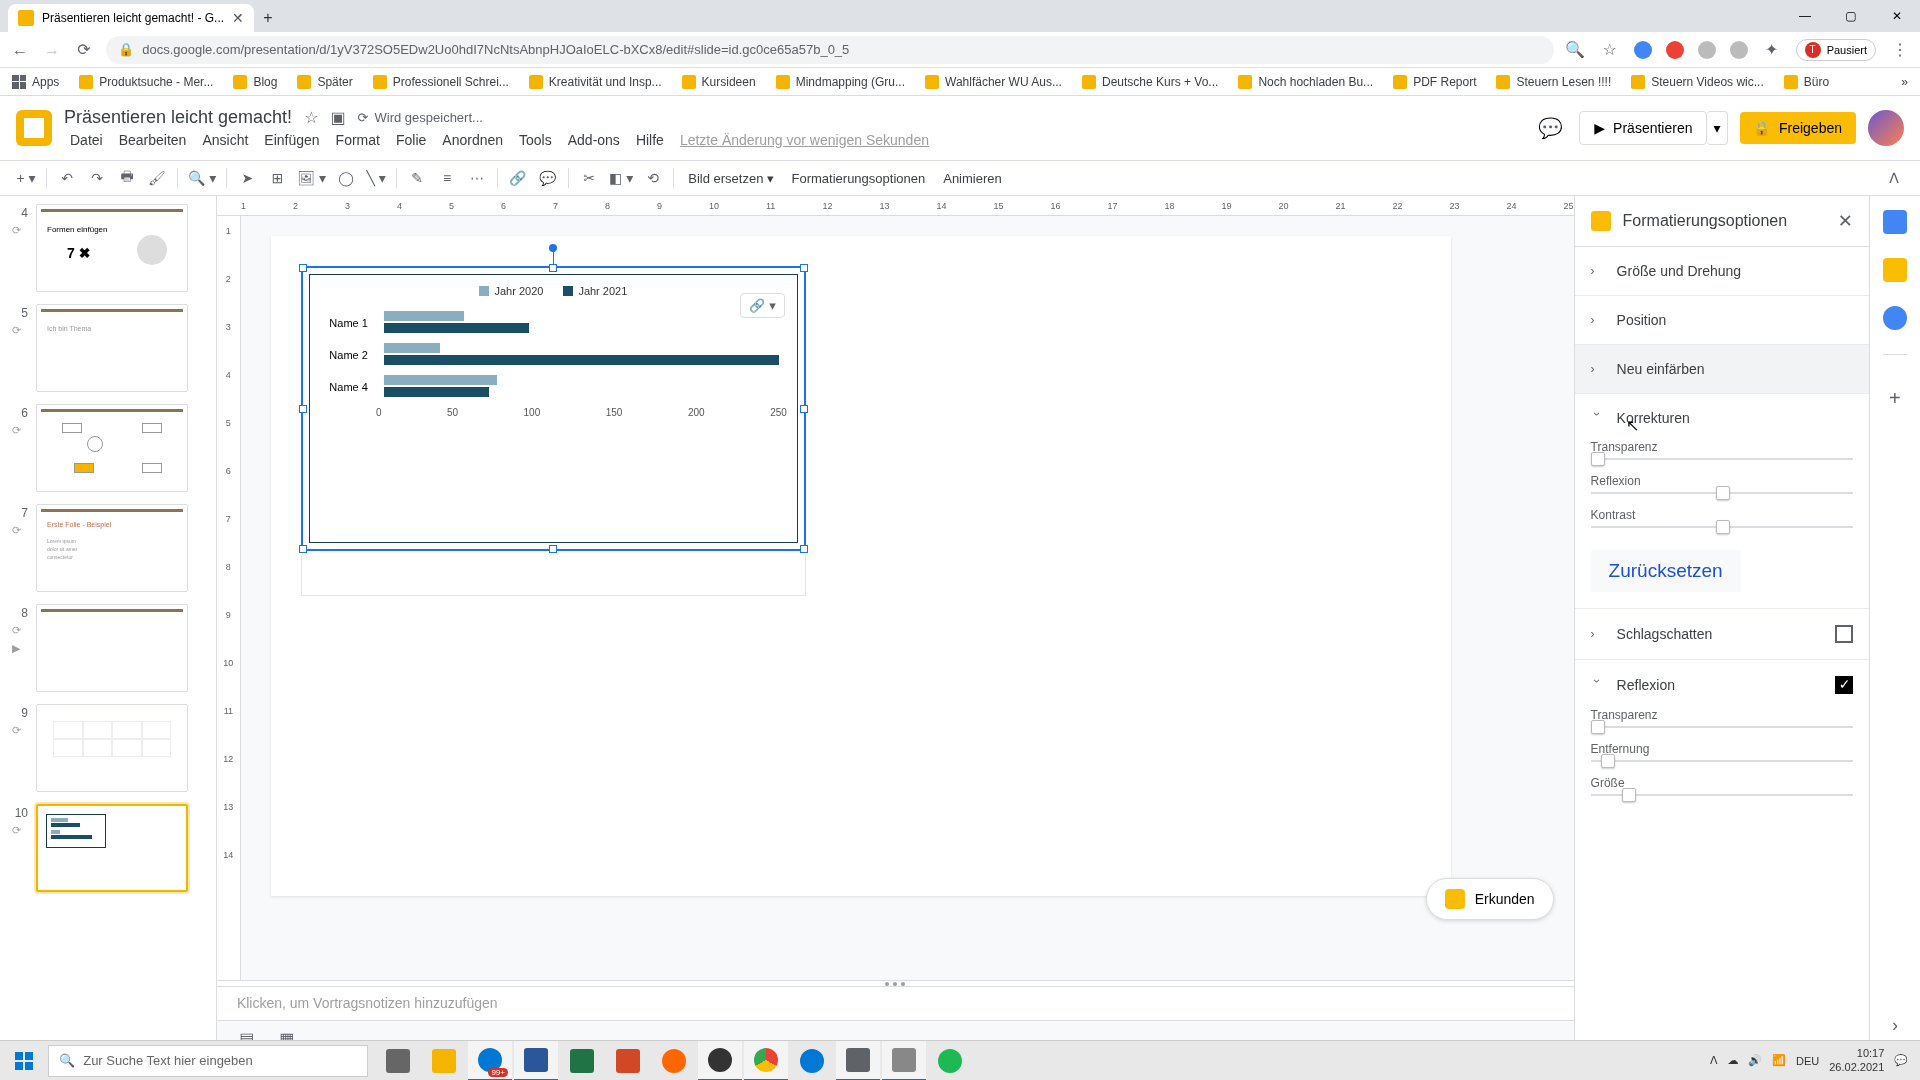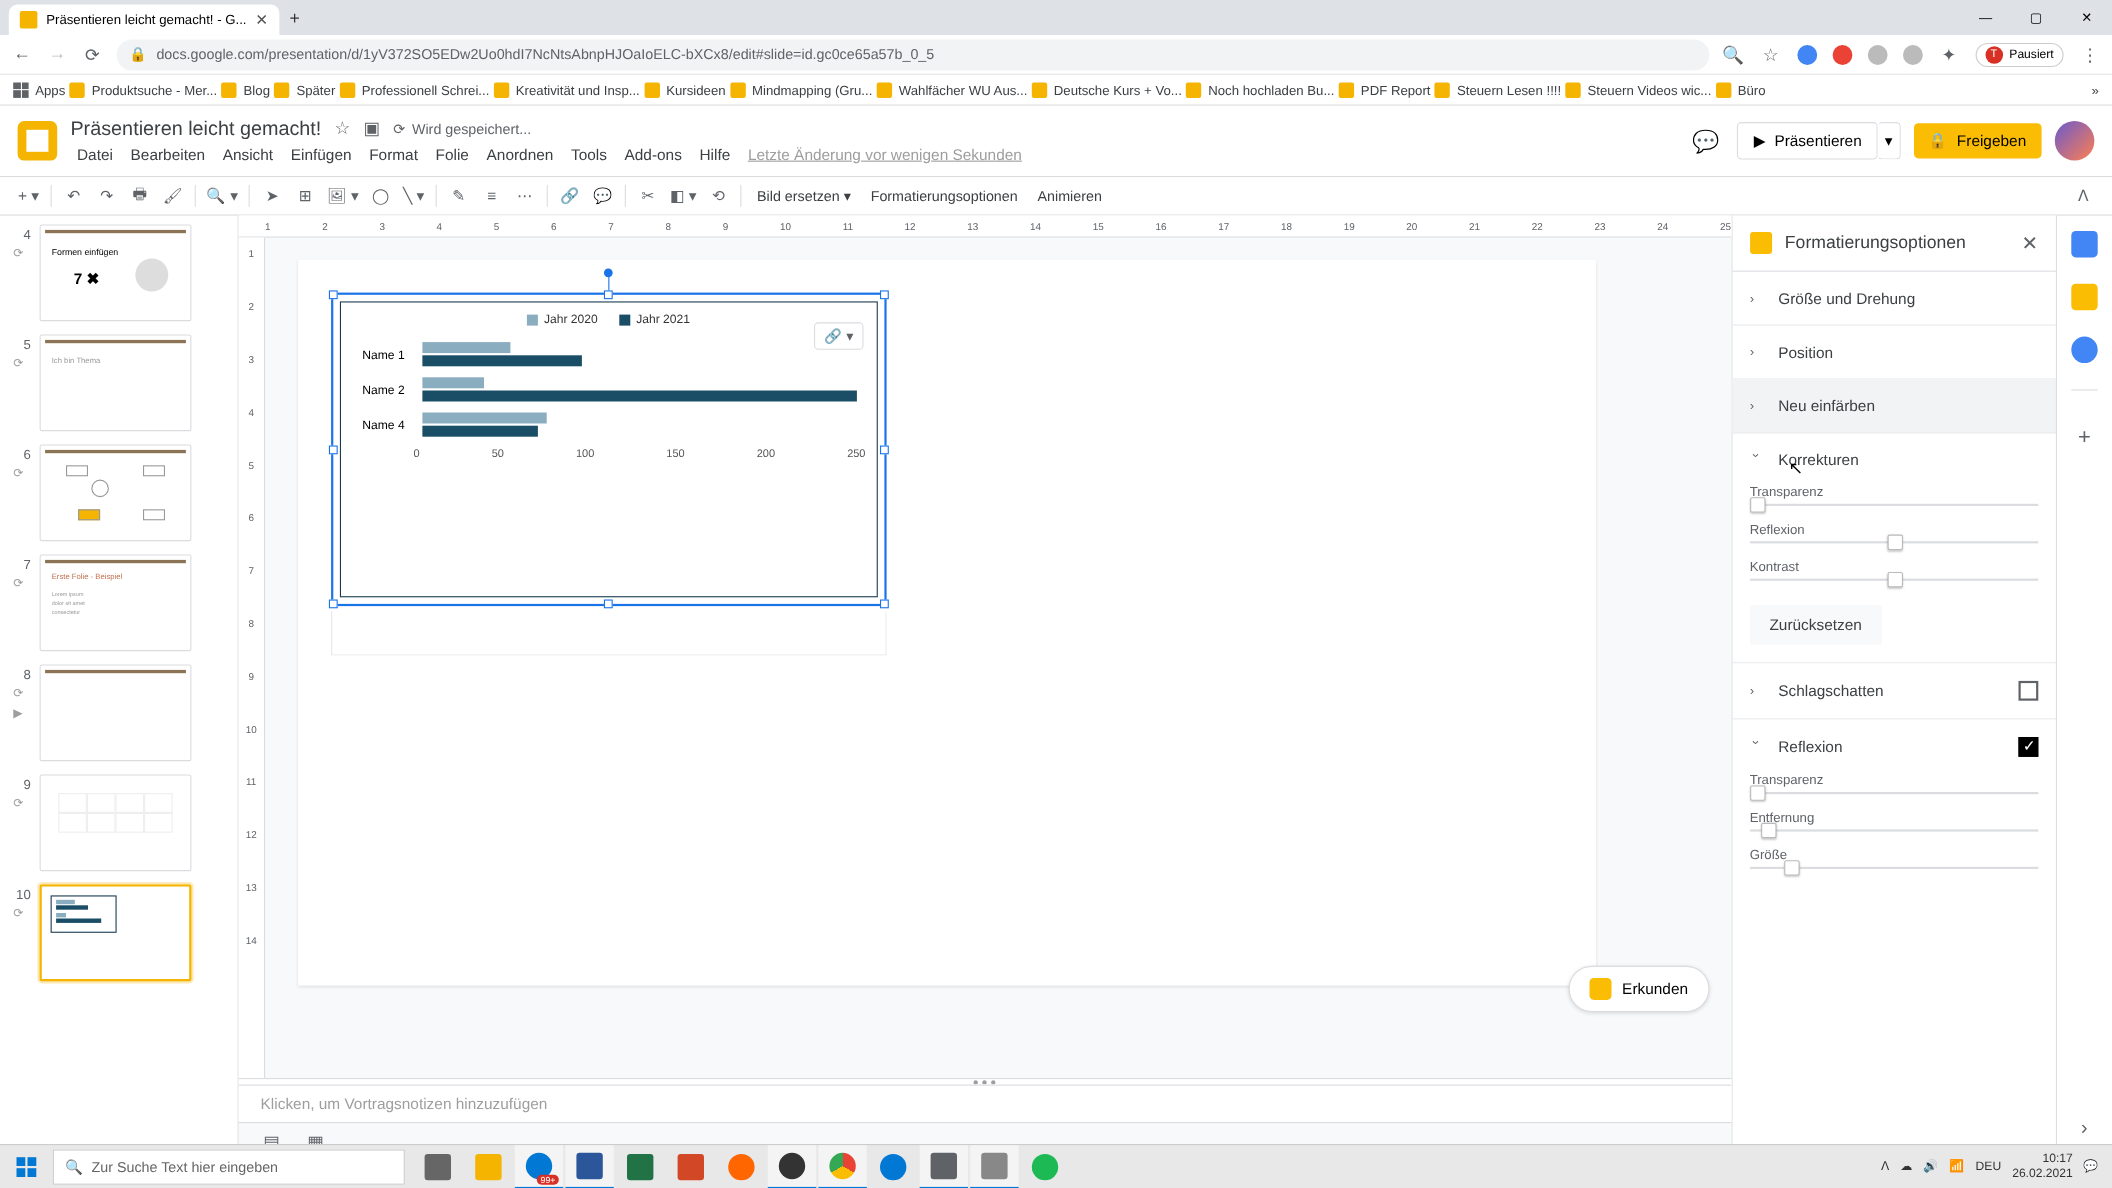--- a/index.html
+++ b/index.html
@@ -15,21 +15,21 @@
 .win-btn { width: 46px; height: 32px; display: flex; align-items: center; justify-content: center; font-size: 12px; }
 
 .addr-bar { height: 36px; background: #fff; display: flex; align-items: center; padding: 0 10px; gap: 12px; border-bottom: 1px solid #e0e0e0; }
 .nav-icon { width: 20px; height: 20px; display: flex; align-items: center; justify-content: center; color: #5f6368; font-size: 16px; }
 .url-box { flex: 1; background: #f1f3f4; border-radius: 16px; height: 28px; display: flex; align-items: center; padding: 0 12px; font-size: 13px; color: #5f6368; gap: 8px; }
 .addr-right { display: flex; align-items: center; gap: 14px; }
 .ext-icon { width: 18px; height: 18px; border-radius: 50%; background: #bbb; }
 .profile-pill { border: 1px solid #ccc; border-radius: 12px; padding: 2px 8px; font-size: 11px; display: flex; align-items: center; gap: 6px; }
 .profile-dot { width: 16px; height: 16px; border-radius: 50%; background: #d93025; color: #fff; font-size: 10px; display: flex; align-items: center; justify-content: center; }
 
-.bookmarks { height: 28px; background: #fff; display: flex; align-items: center; padding: 0 12px; gap: 4px; font-size: 12px; color: #3c4043; border-bottom: 1px solid #dadce0; }
+.bookmarks { height: 28px; background: #fff; display: flex; align-items: center; padding: 0 12px; gap: 20px; font-size: 12px; color: #3c4043; border-bottom: 1px solid #dadce0; }
 .bm { display: flex; align-items: center; gap: 6px; white-space: nowrap; }
 .bm-icon { width: 14px; height: 14px; background: #f4b400; border-radius: 2px; }
 .bm-apps { width: 14px; height: 14px; display: grid; grid-template-columns: 1fr 1fr; gap: 1px; }
 .bm-apps span { background: #5f6368; }
 
 
 .slides-header { height: 64px; display: flex; align-items: center; padding: 8px 16px; gap: 12px; }
 .slides-logo { width: 36px; height: 36px; background: #f4b400; border-radius: 6px; position: relative; }
 .slides-logo::after { content: ''; position: absolute; inset: 8px; background: #fff; }
 .title-area { flex: 1; }
@@ -55,21 +55,21 @@
 .tb-text { font-size: 13px; color: #3c4043; padding: 0 8px; }
 .toolbar-collapse { margin-left: auto; }
 
 
 .main { display: flex; height: 860px; }
 .filmstrip { width: 220px; border-right: 1px solid #dadce0; overflow-y: auto; padding: 8px 12px; }
 .slide-thumb-row { display: flex; gap: 8px; margin-bottom: 12px; align-items: flex-start; }
 .slide-num { font-size: 12px; color: #5f6368; width: 16px; text-align: right; padding-top: 2px; }
 .thumb-icons { display: flex; flex-direction: column; gap: 4px; width: 16px; }
 .thumb-icon { width: 14px; height: 14px; color: #9e9e9e; font-size: 11px; }
-.thumb { width: 138px; height: 88px; border: 1px solid #dadce0; background: #fff; border-radius: 2px; position: relative; overflow: hidden; }
+.thumb { width: 152px; height: 88px; border: 1px solid #dadce0; background: #fff; border-radius: 2px; position: relative; overflow: hidden; }
 .thumb.selected { border: 2px solid #f4b400; box-shadow: 0 0 0 2px rgba(244,180,0,0.3); }
 
 .canvas-wrap { flex: 1; display: flex; flex-direction: column; background: #f8f9fa; position: relative; }
 .ruler-h { height: 20px; display: flex; background: #fff; border-bottom: 1px solid #dadce0; font-size: 9px; color: #5f6368; padding-left: 24px; align-items: center; gap: 47px; }
 .canvas-body { flex: 1; display: flex; }
 .ruler-v { width: 24px; background: #fff; border-right: 1px solid #dadce0; display: flex; flex-direction: column; font-size: 9px; color: #5f6368; align-items: center; gap: 38px; padding-top: 10px; }
 .slide-area { flex: 1; position: relative; padding: 20px 30px; }
 .slide { width: 1180px; height: 660px; background: #fff; box-shadow: 0 1px 3px rgba(0,0,0,0.1); position: relative; }
 
 .chart-sel { position: absolute; left: 30px; top: 30px; width: 505px; height: 285px; border: 2px solid #1a73e8; }
@@ -120,21 +120,21 @@
 .fs-row { display: flex; align-items: center; gap: 14px; }
 .fs-chevron { font-size: 12px; color: #5f6368; width: 12px; transition: transform .2s; }
 .fs-chevron.down { transform: rotate(90deg); }
 .fs-label { font-size: 14px; color: #3c4043; font-weight: 500; flex: 1; }
 .fs-checkbox { width: 18px; height: 18px; border: 2px solid #5f6368; }
 .fs-checkbox.checked { background: #000; border-color: #000; position: relative; }
 .fs-checkbox.checked::after { content: '✓'; color: #fff; position: absolute; top: -2px; left: 2px; font-size: 14px; }
 .fs-sublabel { font-size: 12px; color: #5f6368; margin-top: 14px; margin-bottom: 4px; }
 .fs-slider { width: 100%; height: 2px; background: #dadce0; position: relative; margin-bottom: 6px; }
 .fs-slider-thumb { width: 14px; height: 14px; background: #fff; border: 1px solid #bbb; border-radius: 2px; position: absolute; top: -6px; box-shadow: 0 1px 2px rgba(0,0,0,.2); }
-.fs-reset { background: #f8f9fa; border: none; padding: 10px 18px; font-size: 14px; color: #404040; margin-top: 16px; }
+.fs-reset { background: #f8f9fa; border: none; padding: 10px 18px; font-size: 19px; color: #1d4ed8; margin-top: 16px; }
 
 
 .right-rail { width: 52px; border-left: 1px solid #dadce0; display: flex; flex-direction: column; align-items: center; padding-top: 14px; gap: 24px; }
 .rail-icon { width: 24px; height: 24px; border-radius: 4px; }
 .rail-cal { background: #4285f4; }
 .rail-keep { background: #fbbc04; }
 .rail-tasks { background: #4285f4; border-radius: 50%; }
 .rail-plus { font-size: 20px; color: #5f6368; margin-top: 8px; }
 .rail-arrow { margin-top: auto; margin-bottom: 20px; font-size: 18px; color: #5f6368; }
 

